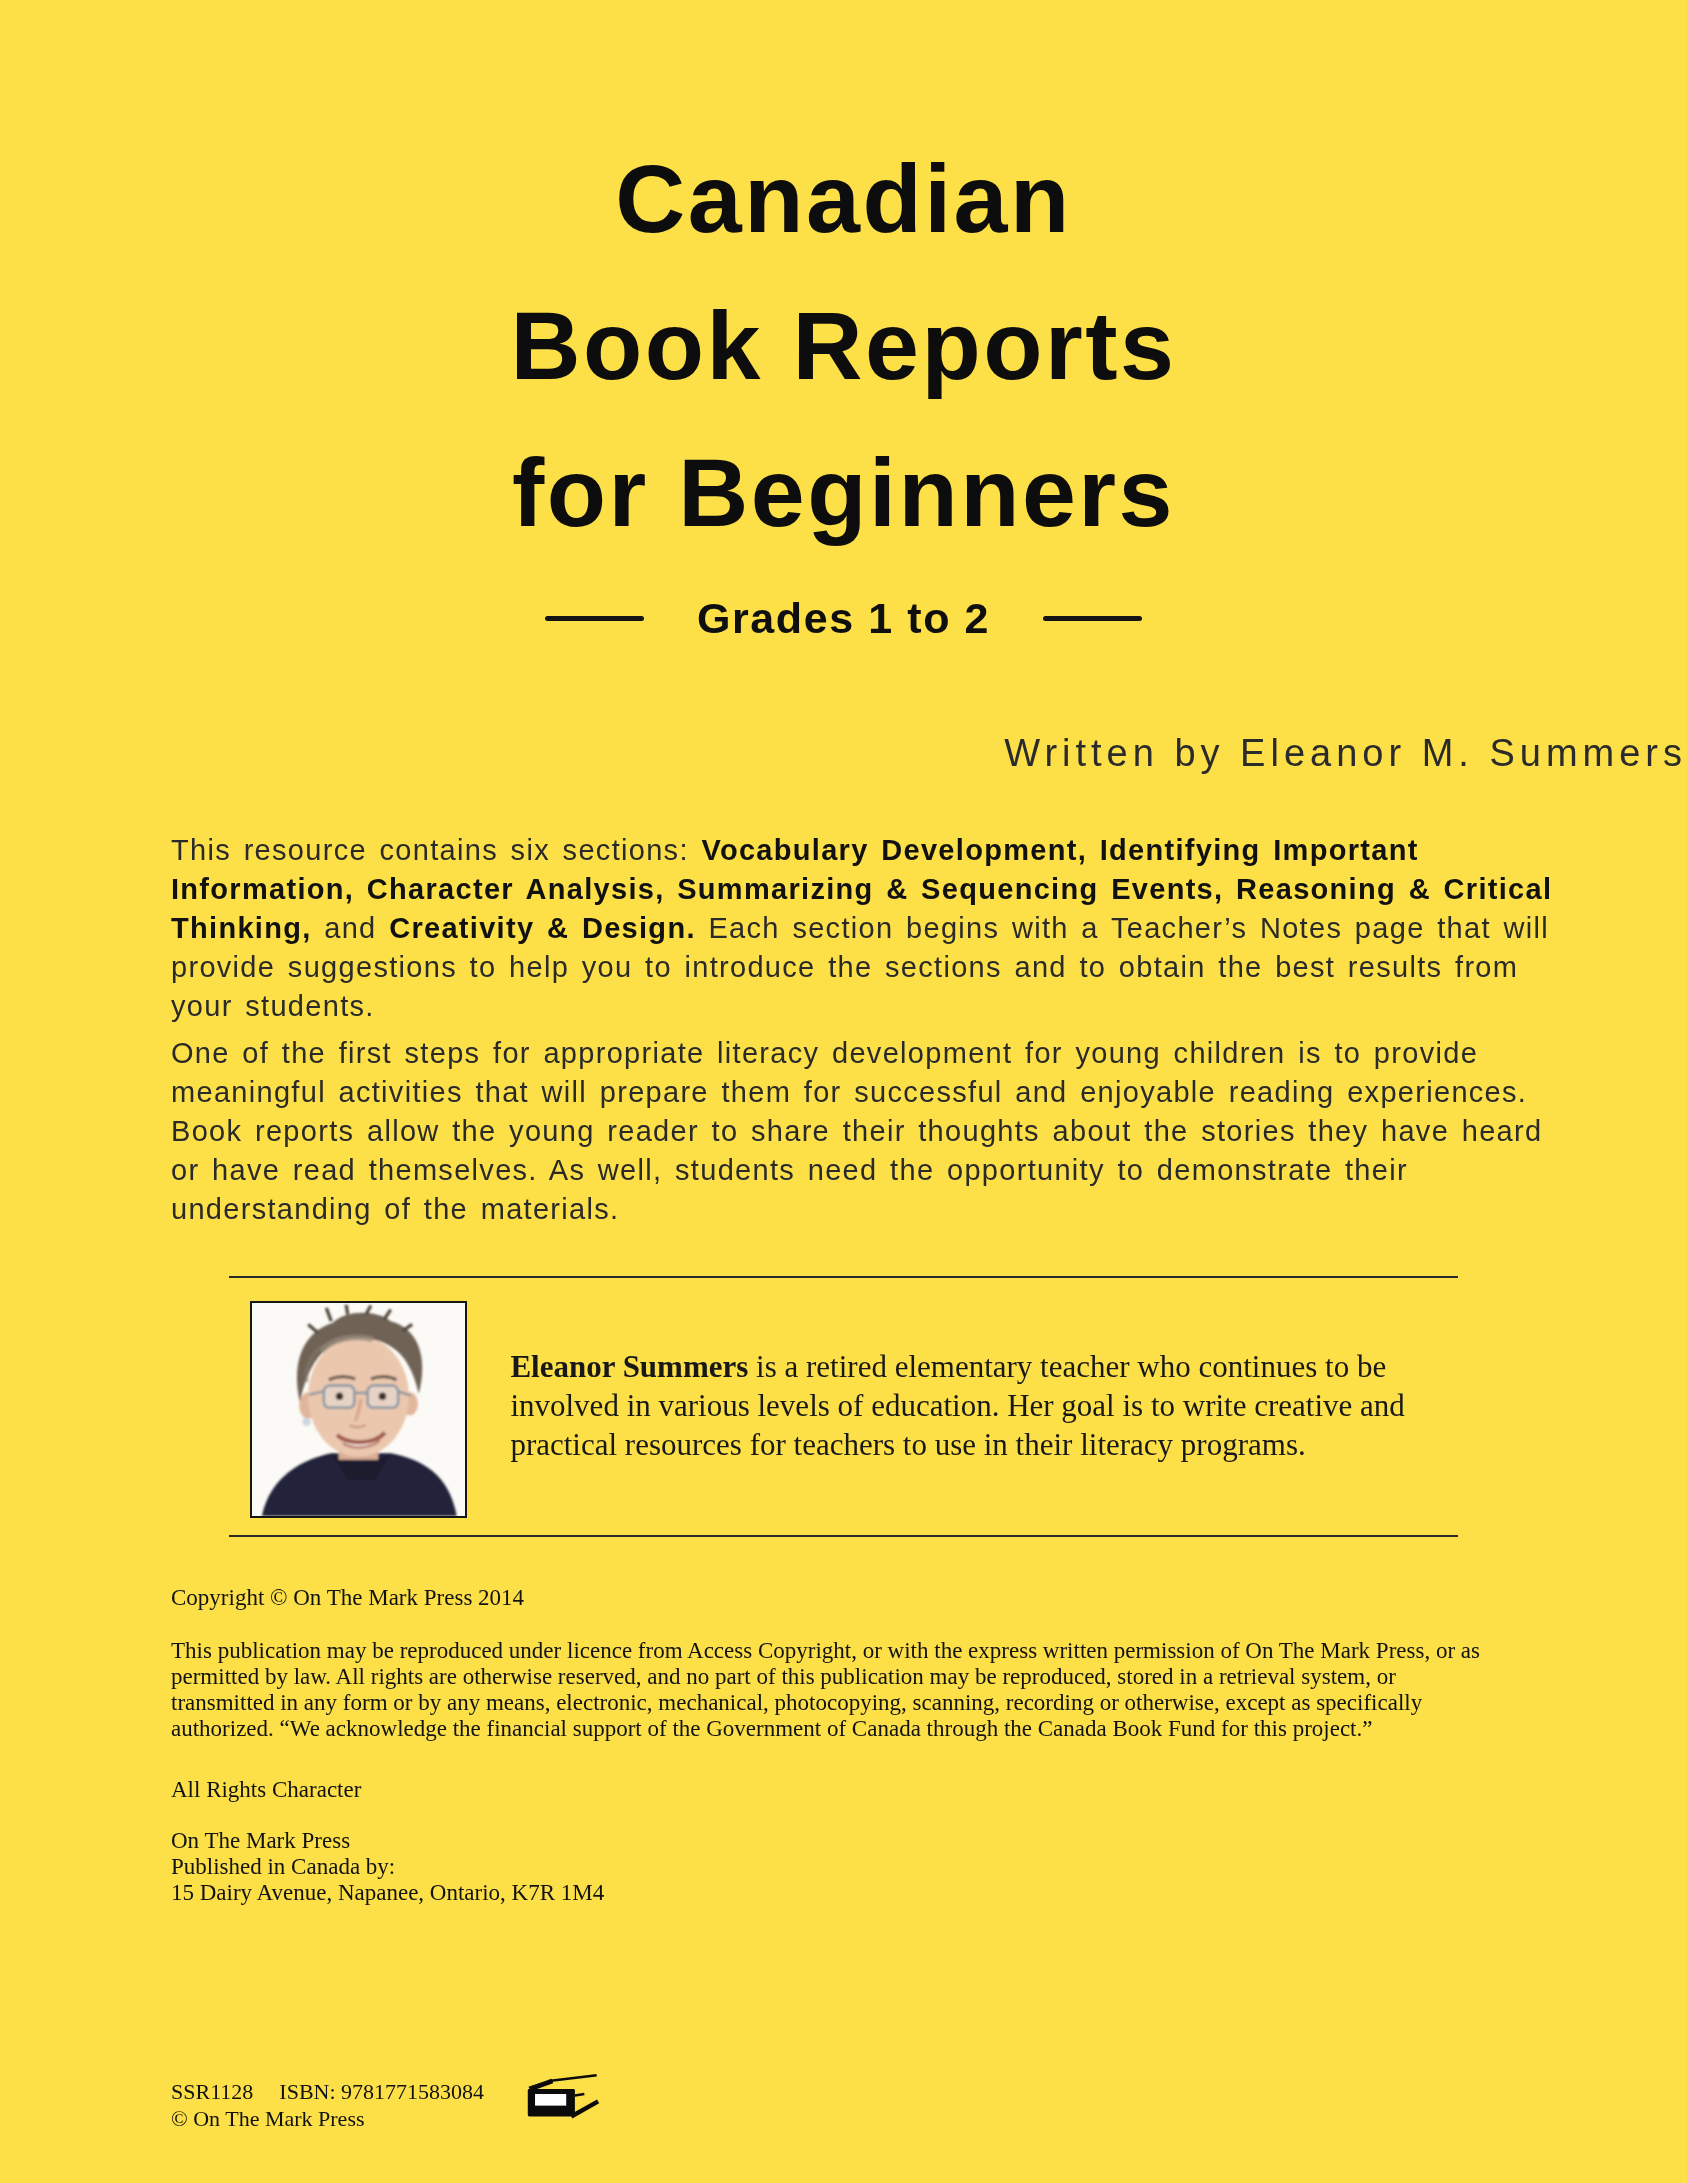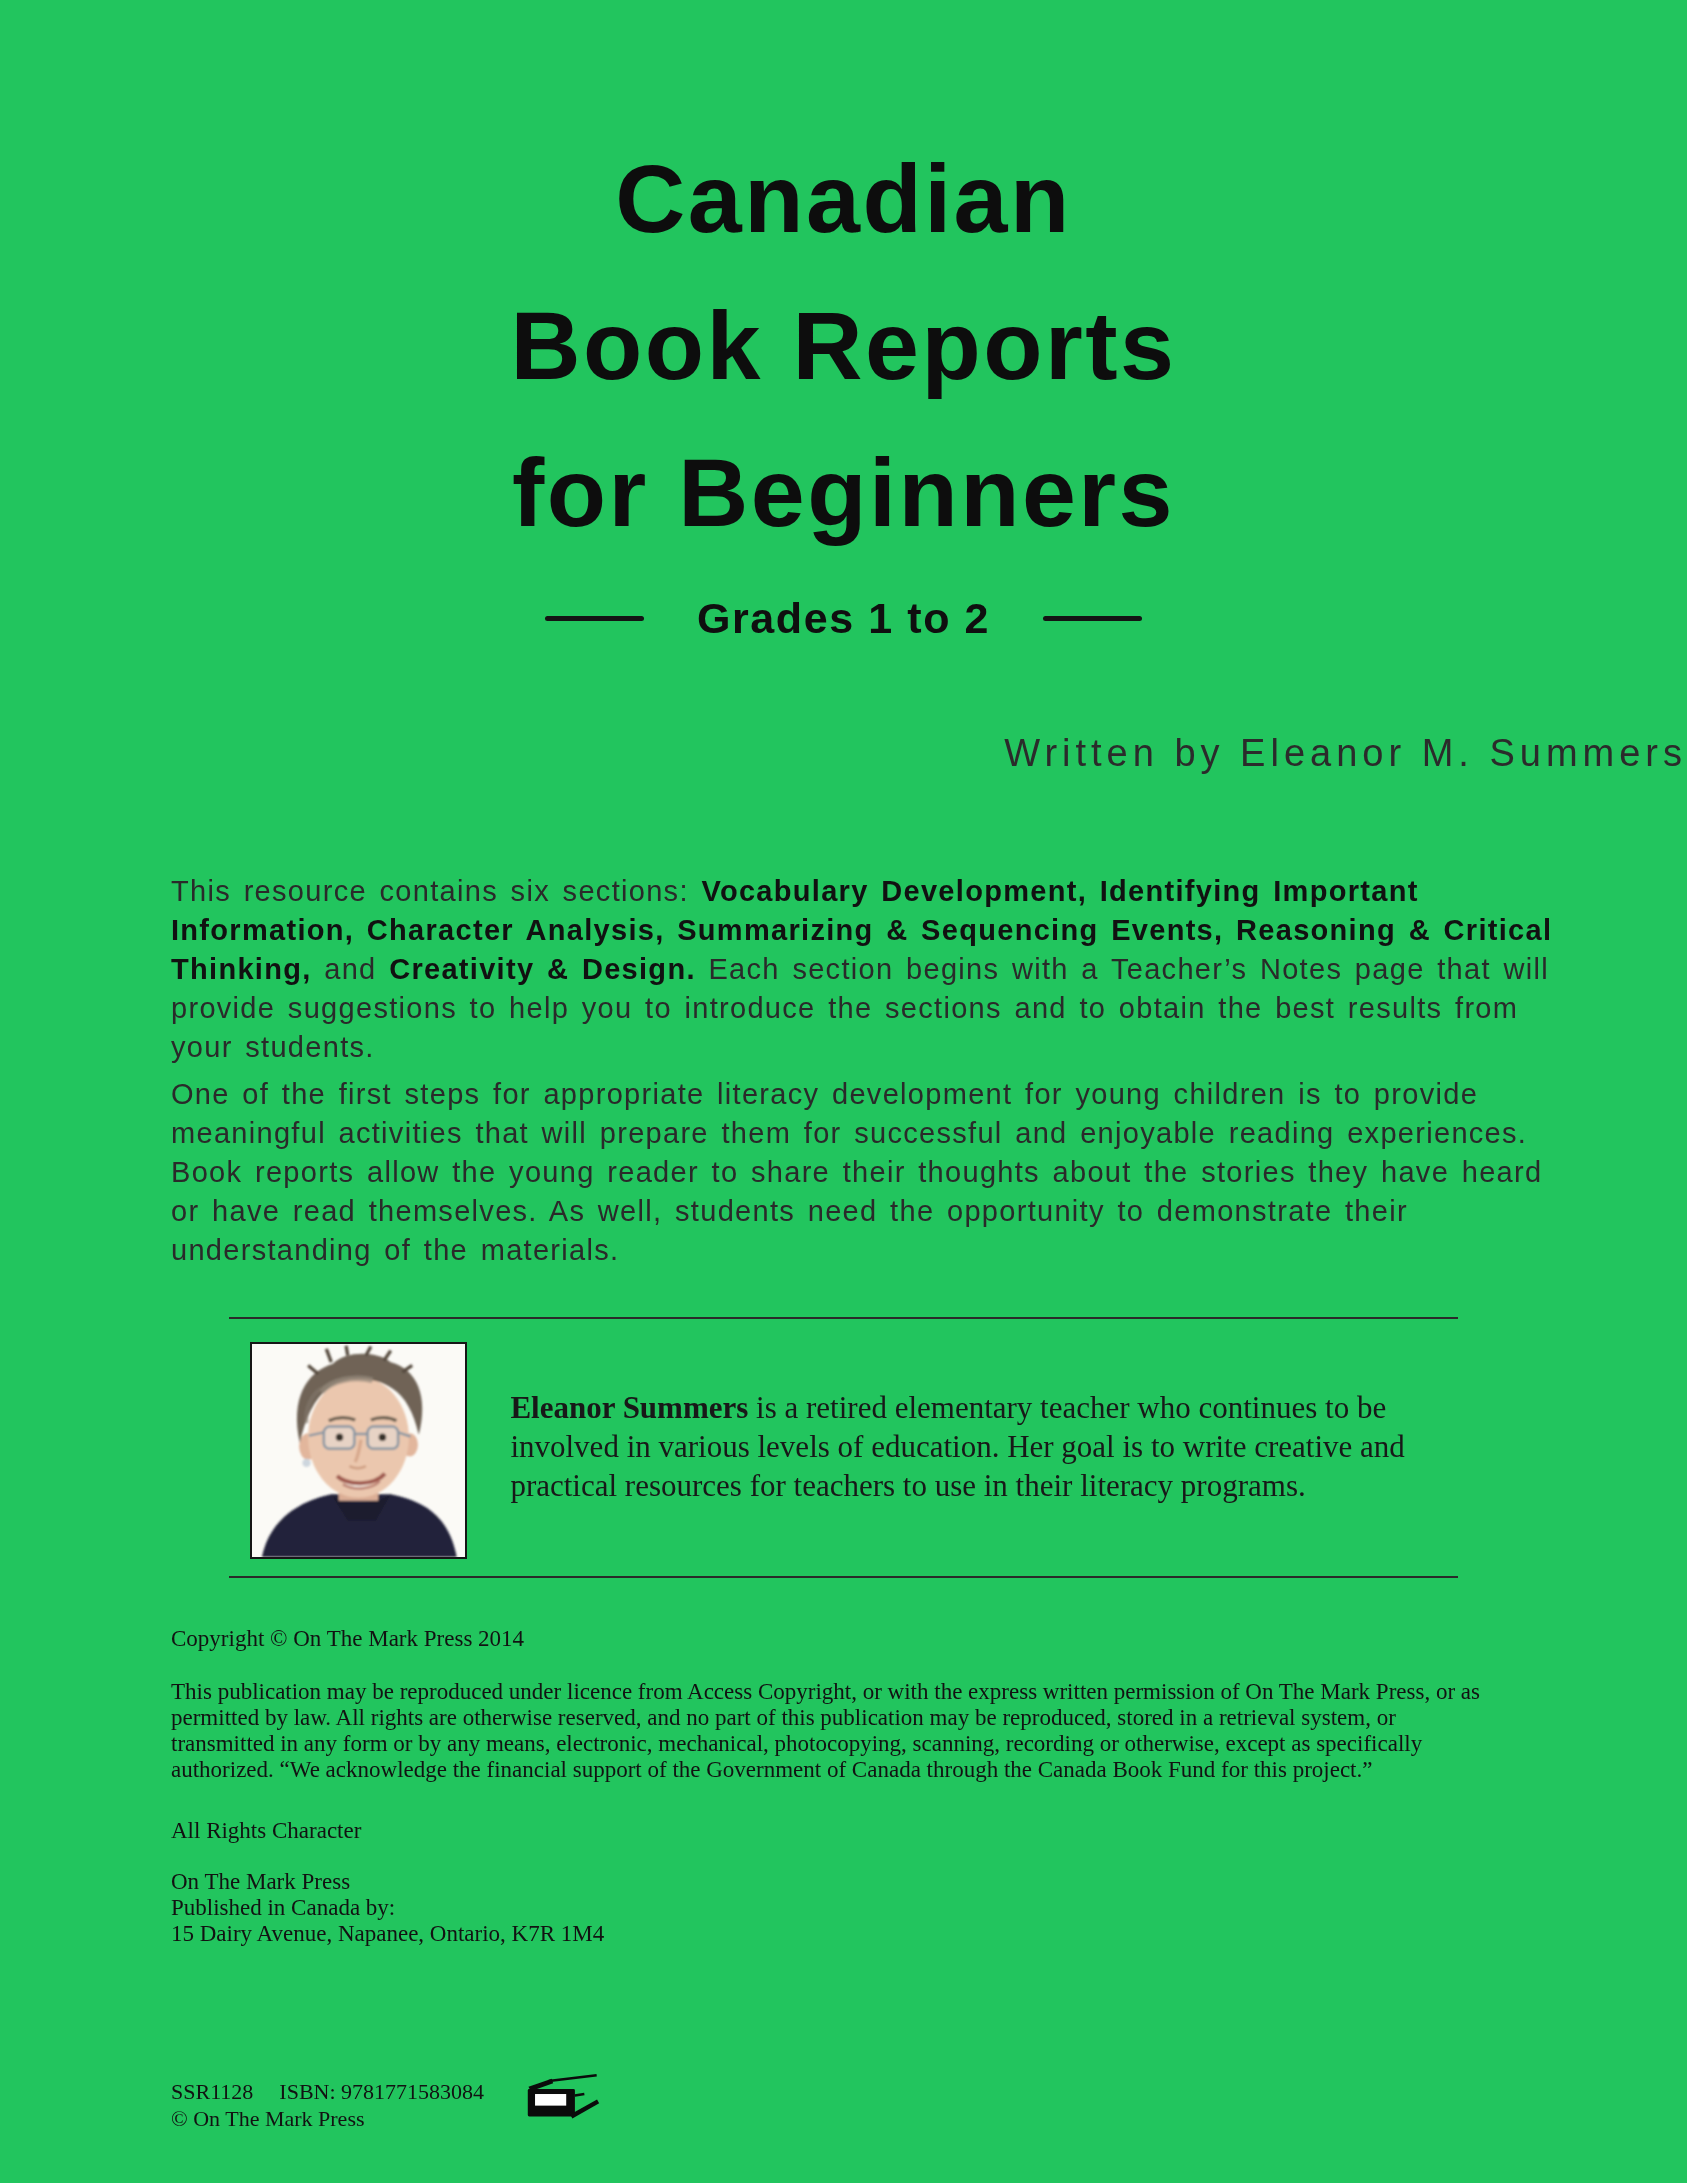--- a/index.html
+++ b/index.html
@@ -1,19 +1,19 @@
 <!DOCTYPE html>
 <html style="font-size:13px"><head>
 <meta charset="utf-8">
 <style>
   html,body{margin:0;padding:0;background:#ffffff;}
   .page{
     position:relative;
     width:1687px;height:2183px;
-    background:#22c55e;
+    background:#fde047;
     font-family:"Liberation Sans", sans-serif;
     color:#161616;
     overflow:hidden;
   }
   
   .title{
     margin:0;padding-top:125px;
     text-align:center;
     font-size:97px;font-weight:bold;
     letter-spacing:2.5px;
@@ -30,21 +30,21 @@
   .grade-text{font-size:43px;font-weight:bold;letter-spacing:1.6px;color:#0f0f0f;}
   
   .byline{
     margin-top:89px;
     text-align:right;
     font-size:38px;letter-spacing:5px;
     color:#2b2b2b;font-weight:normal;
   }
   
   .intro{
-    margin:97px 124px 0 171px;
+    margin:56px 124px 0 171px;
     width:1396px;
     font-size:29px;line-height:39px;
     letter-spacing:1.3px;word-spacing:3.3px;
     color:#2a2a2a;
   }
   .intro p{margin:0;}
   .intro .p2{margin-top:8.2px;}
   .seg-bold{font-weight:bold;color:#111;}
   
   .bio{

